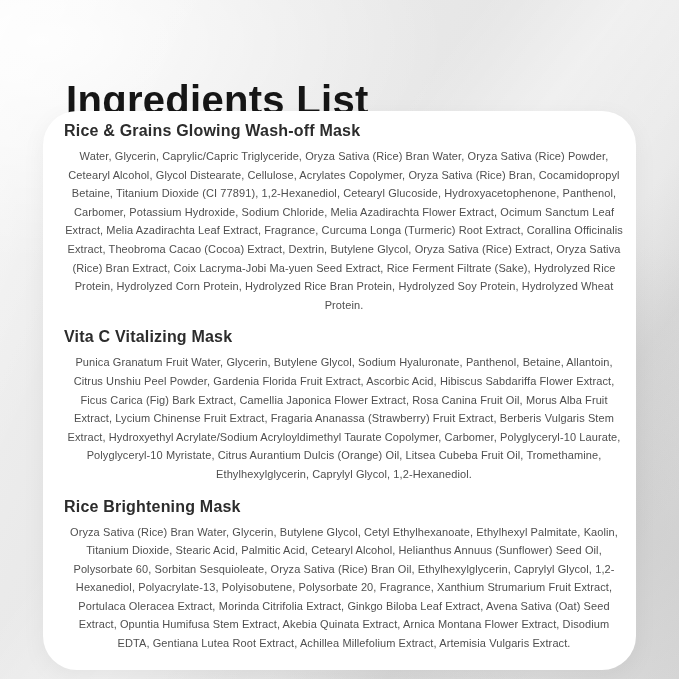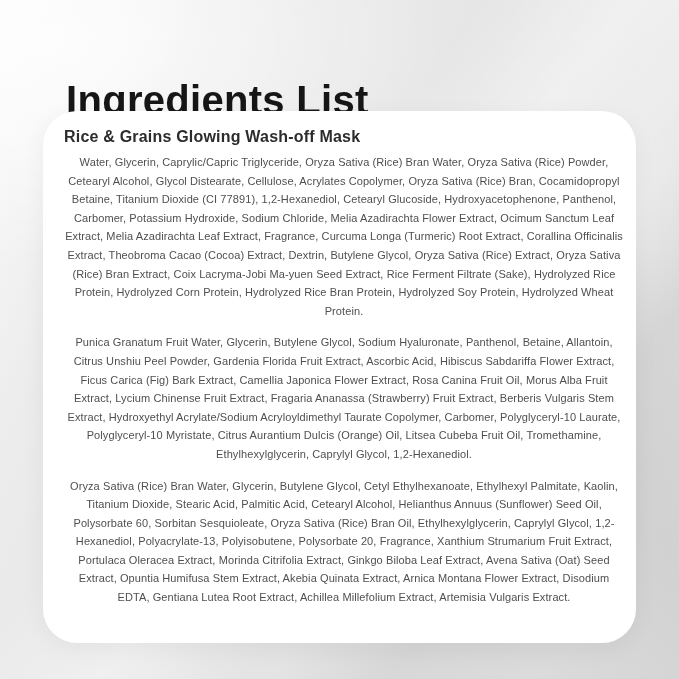--- a/index.html
+++ b/index.html
@@ -40,21 +40,21 @@
   }
   .card {
     position: absolute;
     left: 43px;
     top: 111px;
     width: 593px;
     min-height: 532px;
     box-sizing: border-box;
     background: #ffffff;
     border-radius: 34px;
-    padding: 16px 17px 17px 21px;
+    padding: 10px 17px 17px 21px;
     box-shadow: 0 6px 24px rgba(0,0,0,0.05);
   }
   .section {
     width: 560px;
   }
   .section + .section {
     margin-top: 13px;
   }
   .section-heading {
     margin: 0 0 6px 0;
@@ -82,21 +82,23 @@
   <h1 class="page-title">Ingredients List</h1>
 
   <div class="card">
 
     <section class="section">
       <h2 class="section-heading">Rice &amp; Grains Glowing Wash-off Mask</h2>
       <p class="section-text">Water, Glycerin, Caprylic/Capric Triglyceride, Oryza Sativa (Rice) Bran Water, Oryza Sativa (Rice) Powder, Cetearyl Alcohol, Glycol Distearate, Cellulose, Acrylates Copolymer, Oryza Sativa (Rice) Bran, Cocamidopropyl Betaine, Titanium Dioxide (CI 77891), 1,2-Hexanediol, Cetearyl Glucoside, Hydroxyacetophenone, Panthenol, Carbomer, Potassium Hydroxide, Sodium Chloride, Melia Azadirachta Flower Extract, Ocimum Sanctum Leaf Extract, Melia Azadirachta Leaf Extract, Fragrance, Curcuma Longa (Turmeric) Root Extract, Corallina Officinalis Extract, Theobroma Cacao (Cocoa) Extract, Dextrin, Butylene Glycol, Oryza Sativa (Rice) Extract, Oryza Sativa (Rice) Bran Extract, Coix Lacryma-Jobi Ma-yuen Seed Extract, Rice Ferment Filtrate (Sake), Hydrolyzed Rice Protein, Hydrolyzed Corn Protein, Hydrolyzed Rice Bran Protein, Hydrolyzed Soy Protein, Hydrolyzed Wheat Protein.</p>
     </section>
 
     <section class="section">
+      <h2 class="section-heading">Vita C Vitalizing Mask</h2>
       <p class="section-text">Punica Granatum Fruit Water, Glycerin, Butylene Glycol, Sodium Hyaluronate, Panthenol, Betaine, Allantoin, Citrus Unshiu Peel Powder, Gardenia Florida Fruit Extract, Ascorbic Acid, Hibiscus Sabdariffa Flower Extract, Ficus Carica (Fig) Bark Extract, Camellia Japonica Flower Extract, Rosa Canina Fruit Oil, Morus Alba Fruit Extract, Lycium Chinense Fruit Extract, Fragaria Ananassa (Strawberry) Fruit Extract, Berberis Vulgaris Stem Extract, Hydroxyethyl Acrylate/Sodium Acryloyldimethyl Taurate Copolymer, Carbomer, Polyglyceryl-10 Laurate, Polyglyceryl-10 Myristate, Citrus Aurantium Dulcis (Orange) Oil, Litsea Cubeba Fruit Oil, Tromethamine, Ethylhexylglycerin, Caprylyl Glycol, 1,2-Hexanediol.</p>
     </section>
 
     <section class="section">
+      <h2 class="section-heading">Rice Brightening Mask</h2>
       <p class="section-text">Oryza Sativa (Rice) Bran Water, Glycerin, Butylene Glycol, Cetyl Ethylhexanoate, Ethylhexyl Palmitate, Kaolin, Titanium Dioxide, Stearic Acid, Palmitic Acid, Cetearyl Alcohol, Helianthus Annuus (Sunflower) Seed Oil, Polysorbate 60, Sorbitan Sesquioleate, Oryza Sativa (Rice) Bran Oil, Ethylhexylglycerin, Caprylyl Glycol, 1,2-Hexanediol, Polyacrylate-13, Polyisobutene, Polysorbate 20, Fragrance, Xanthium Strumarium Fruit Extract, Portulaca Oleracea Extract, Morinda Citrifolia Extract, Ginkgo Biloba Leaf Extract, Avena Sativa (Oat) Seed Extract, Opuntia Humifusa Stem Extract, Akebia Quinata Extract, Arnica Montana Flower Extract, Disodium EDTA, Gentiana Lutea Root Extract, Achillea Millefolium Extract, Artemisia Vulgaris Extract.</p>
     </section>
 
   </div>
 </div>
 
 </body></html>

